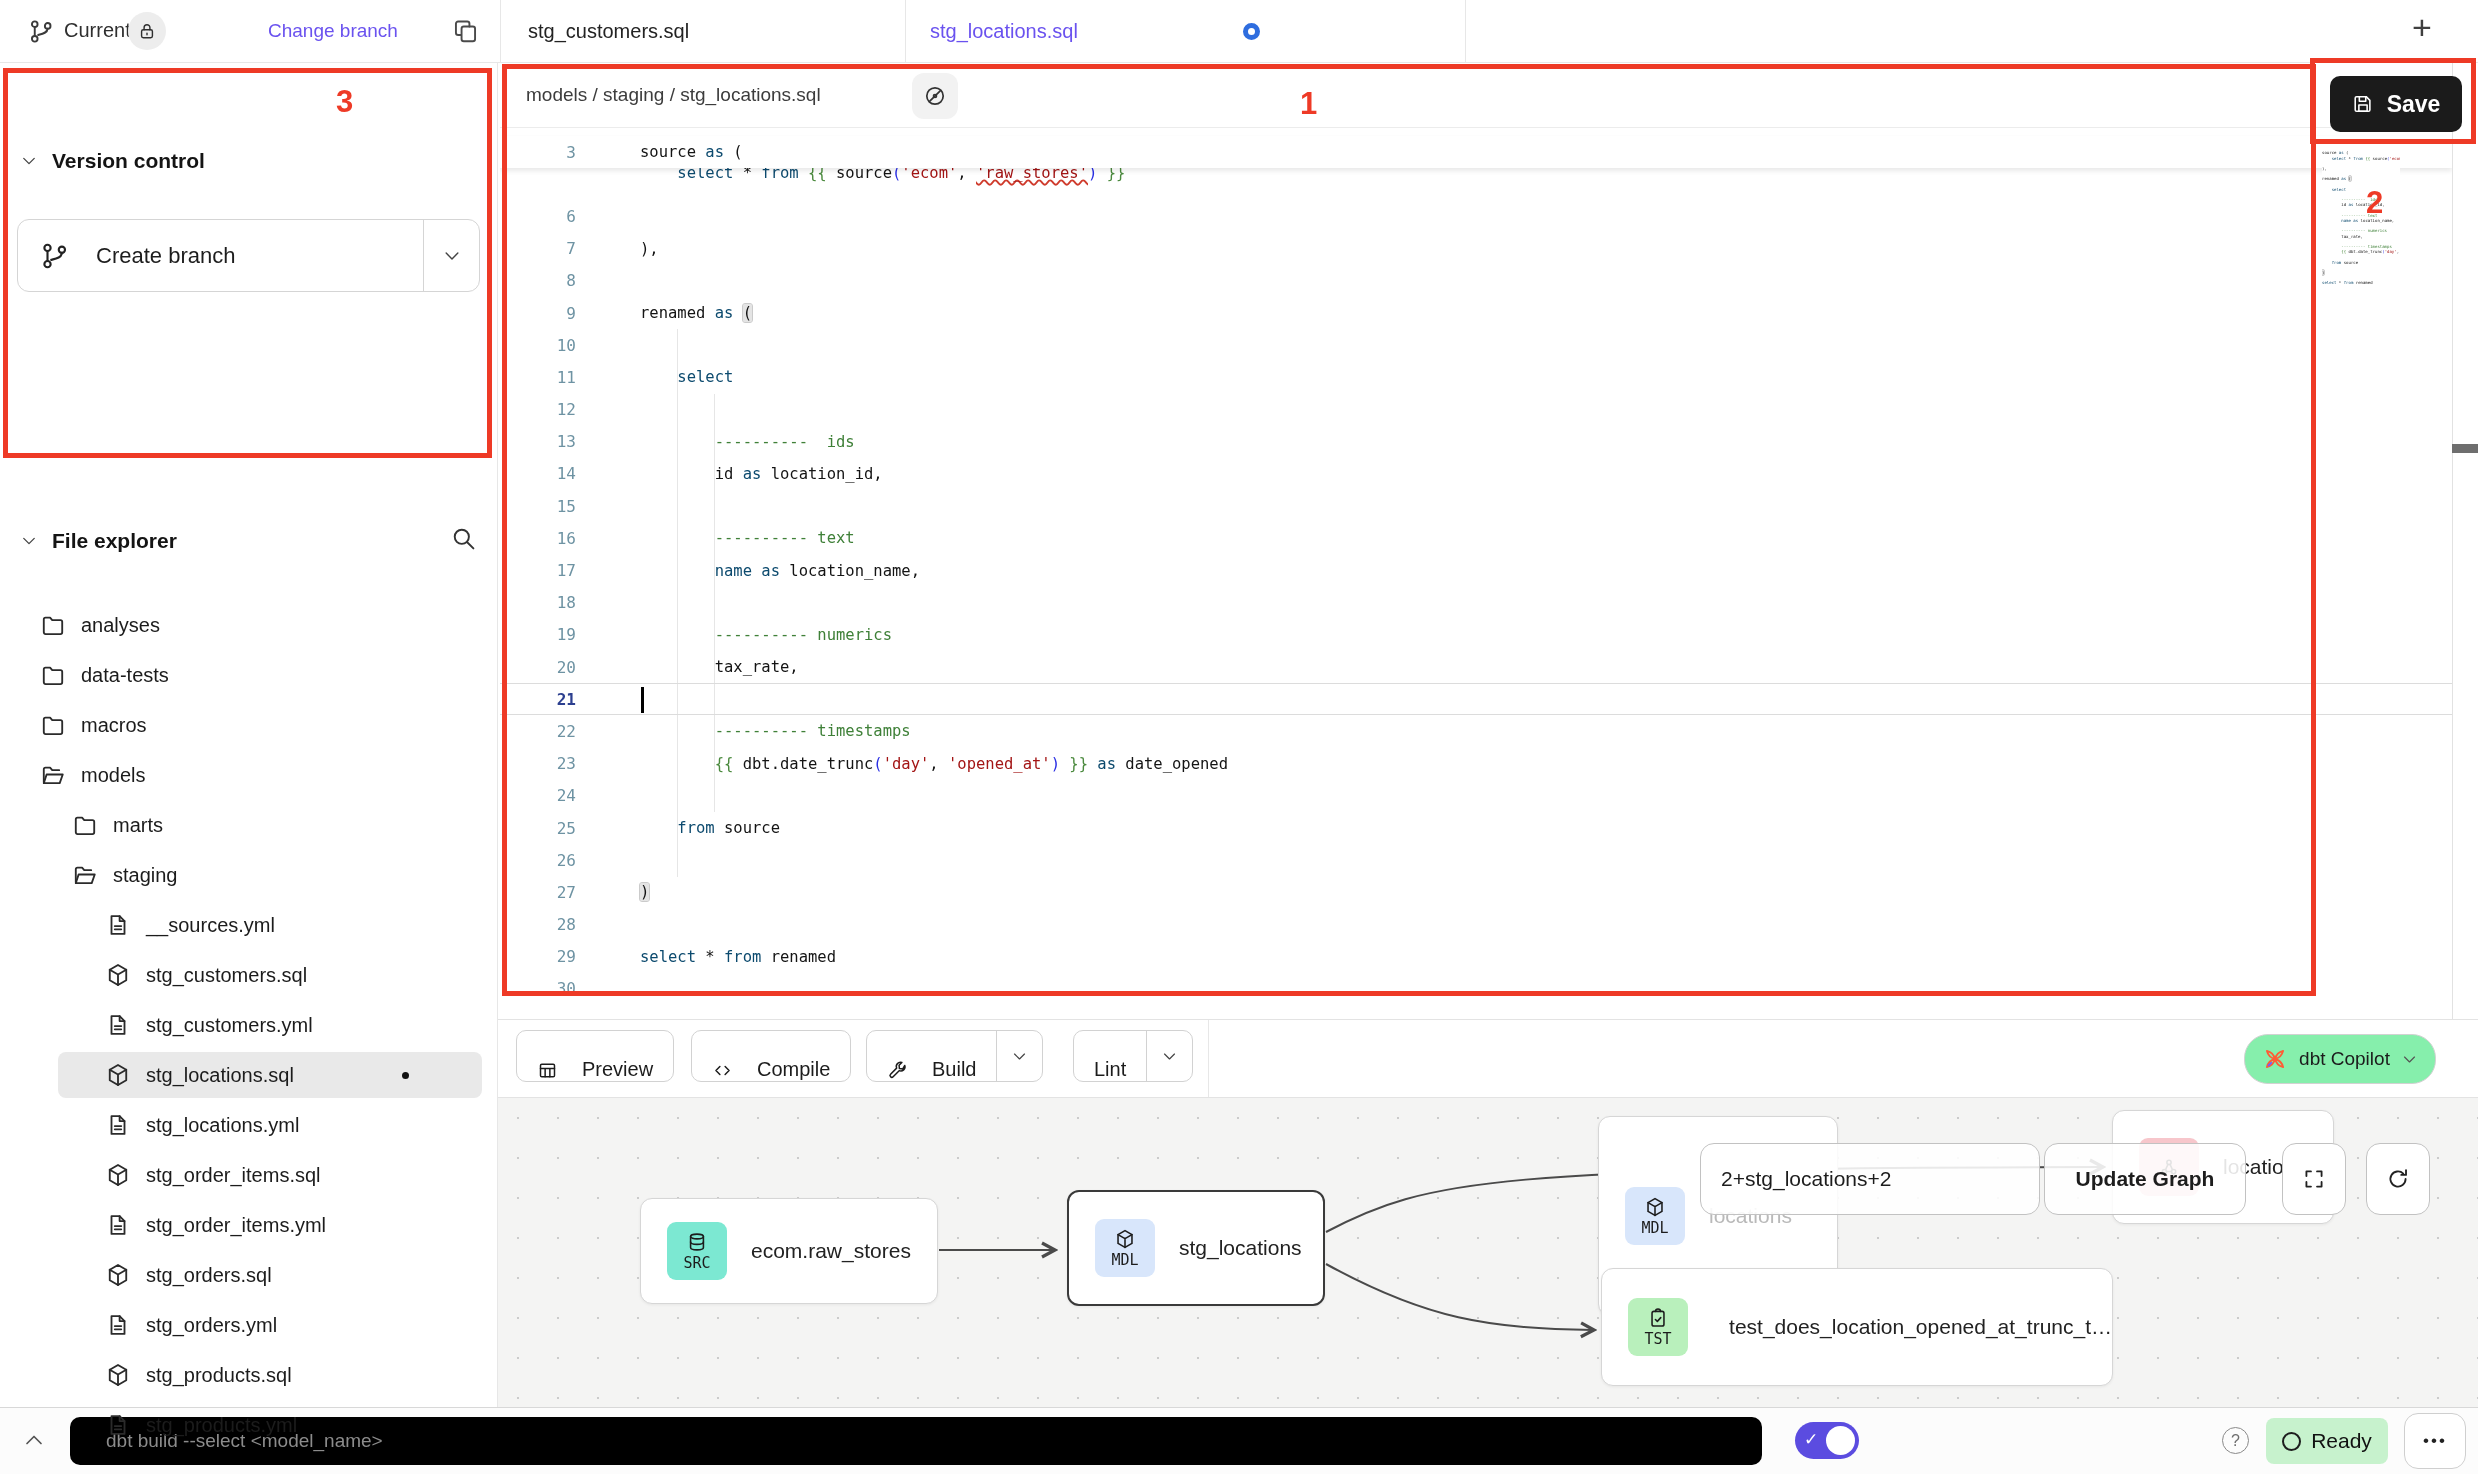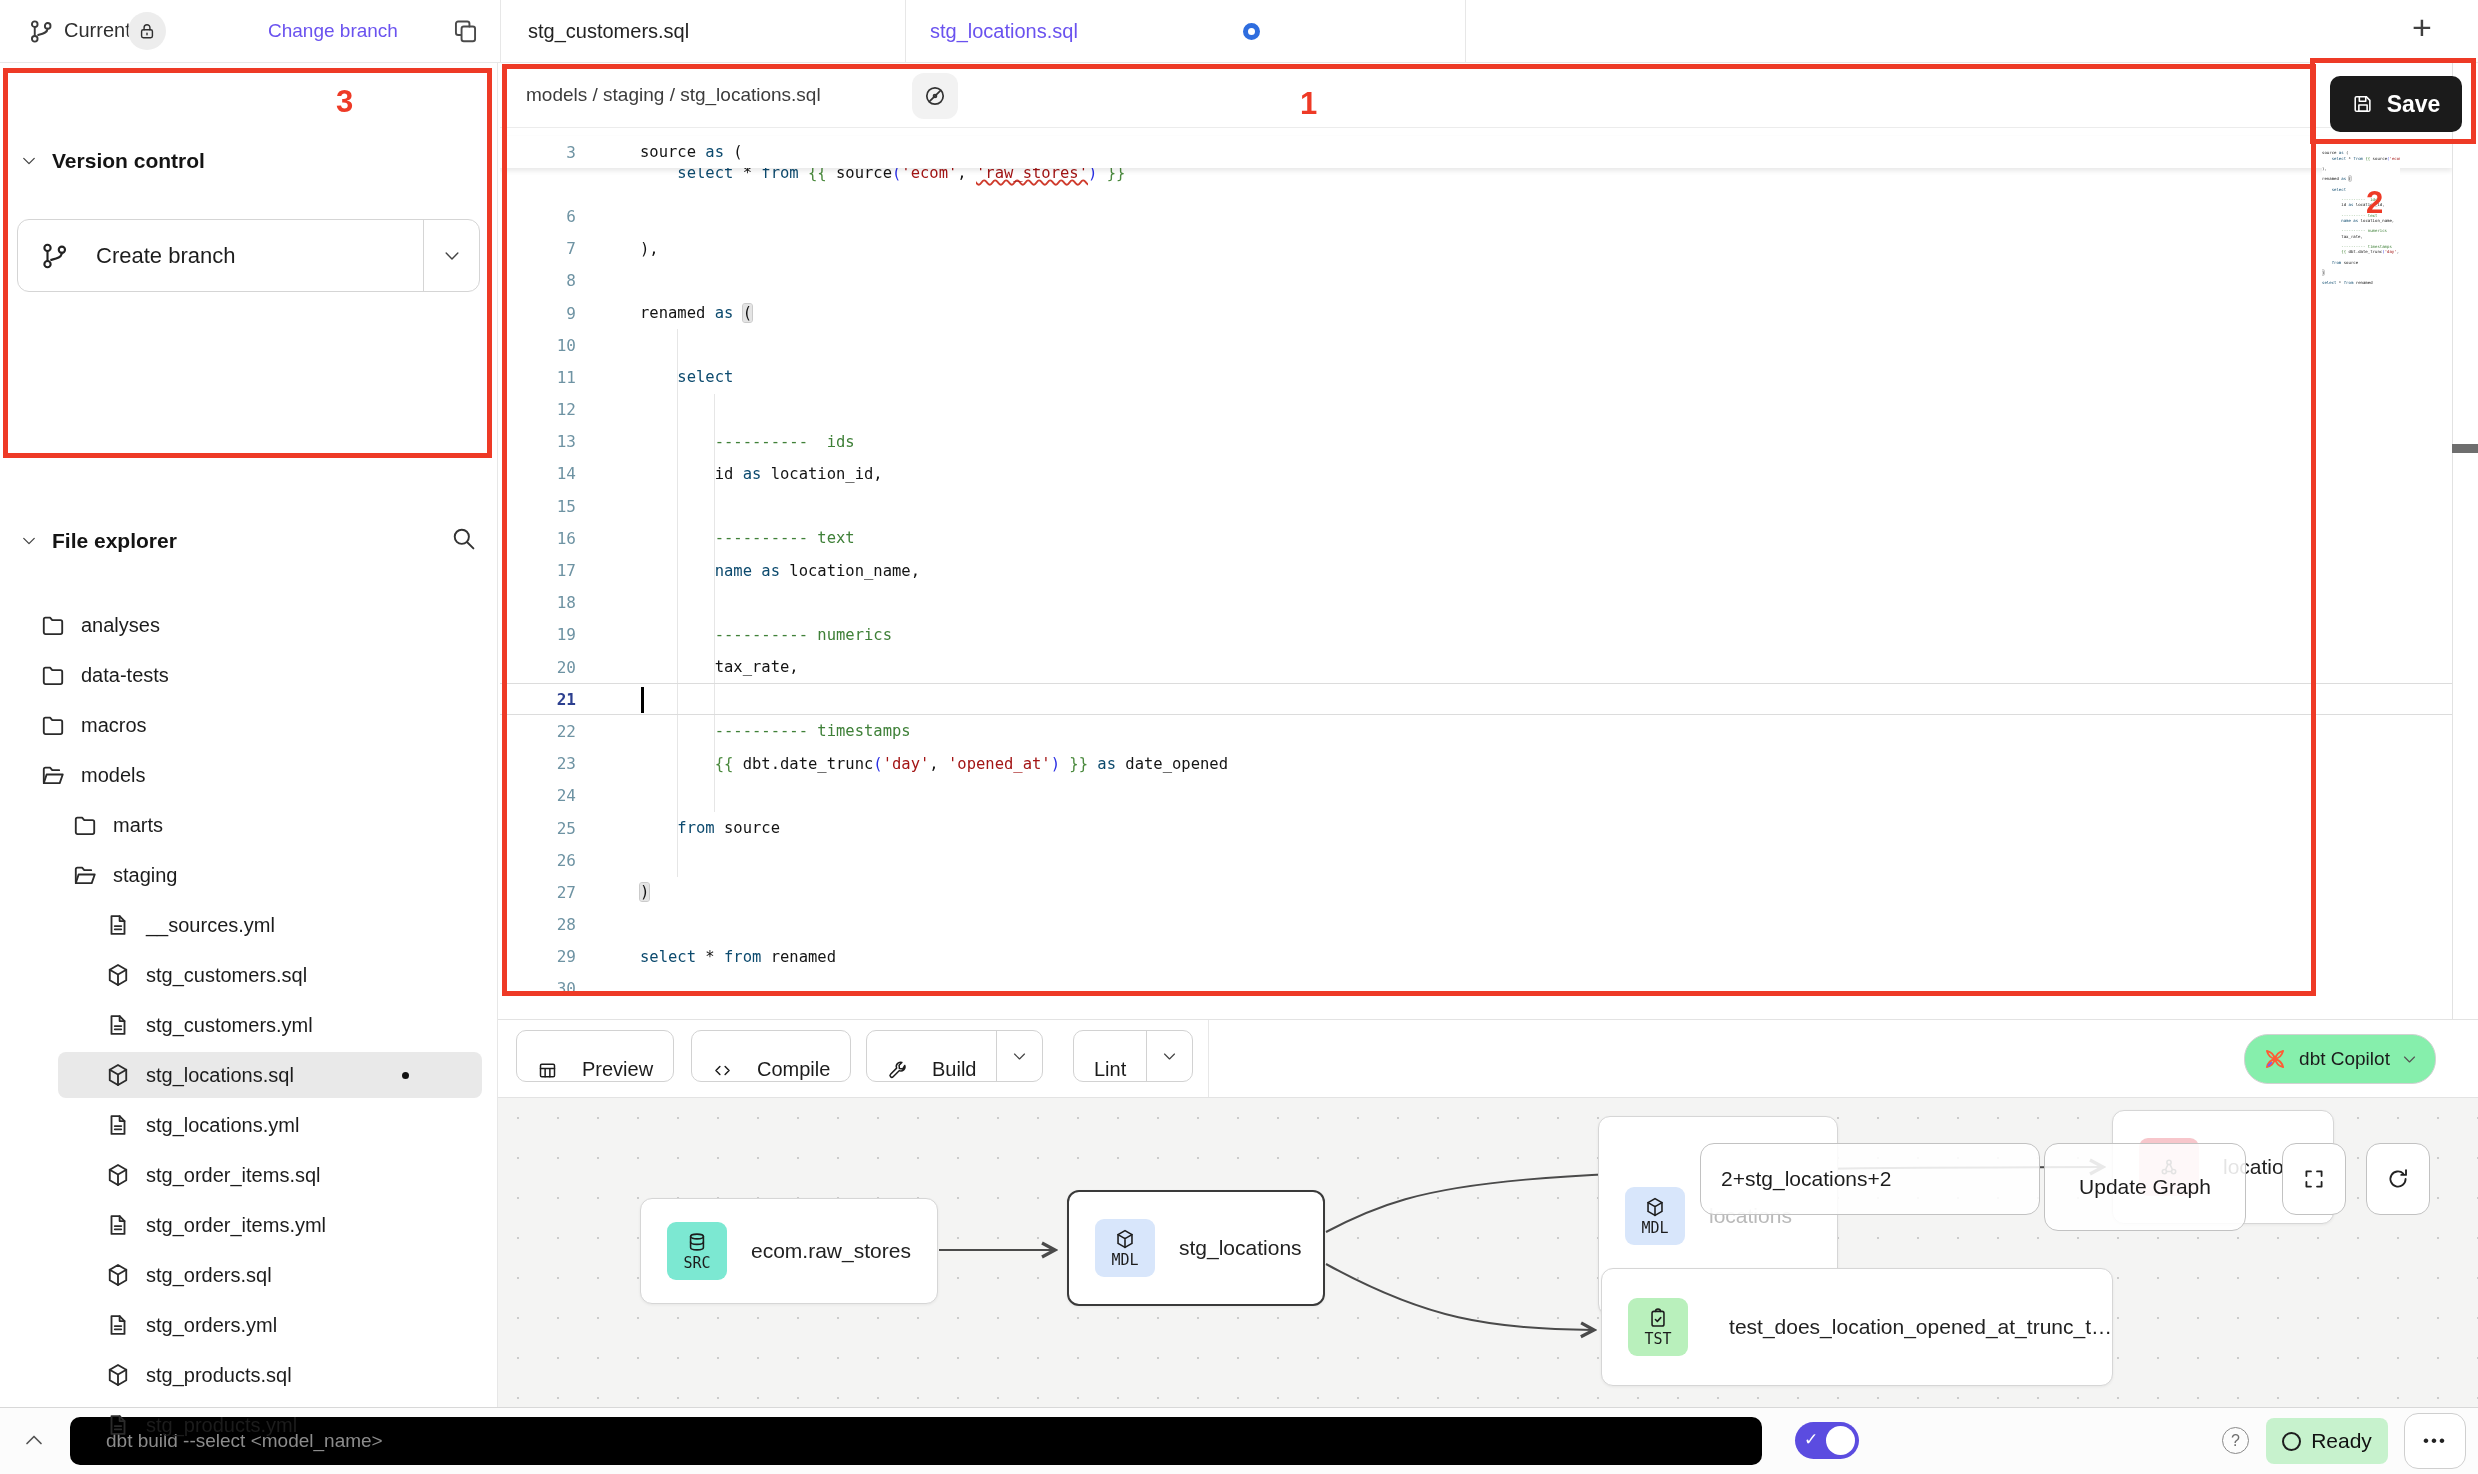--- a/index.html
+++ b/index.html
@@ -630,21 +630,21 @@
               <path d="M9.2 13.6l2.1 2.1 3.7-4.1"></path>
             </svg>
             <span class="bt">TST</span>
           </span>
           <span class="nlabel">test_does_location_opened_at_trunc_t…</span>
         </div>
       </div>
     <div class="lctl" style="left:1202px;top:45px;width:340px;height:72px;padding-left:20px">
       <span>2+stg_locations+2</span>
     </div>
-    <div class="lctl" style="left:1546px;top:45px;width:202px;height:88px;justify-content:center;font-weight:400">
+    <div class="lctl" style="left:1546px;top:45px;width:202px;height:72px;justify-content:center;font-weight:700">
       <span>Update Graph</span>
     </div>
     <div class="lctl" style="left:1784px;top:45px;width:64px;height:72px;justify-content:center;background:#fff">
       <span style="color:#222">
           <svg class="ic" width="26" height="26" viewBox="0 0 24 24">
             <path d="M5 9.2V5h4.2M14.8 5H19v4.2M19 14.8V19h-4.2M9.2 19H5v-4.2"></path>
           </svg>
         </span>
     </div>
     <div class="lctl" style="left:1868px;top:45px;width:64px;height:72px;justify-content:center;background:#fff">

